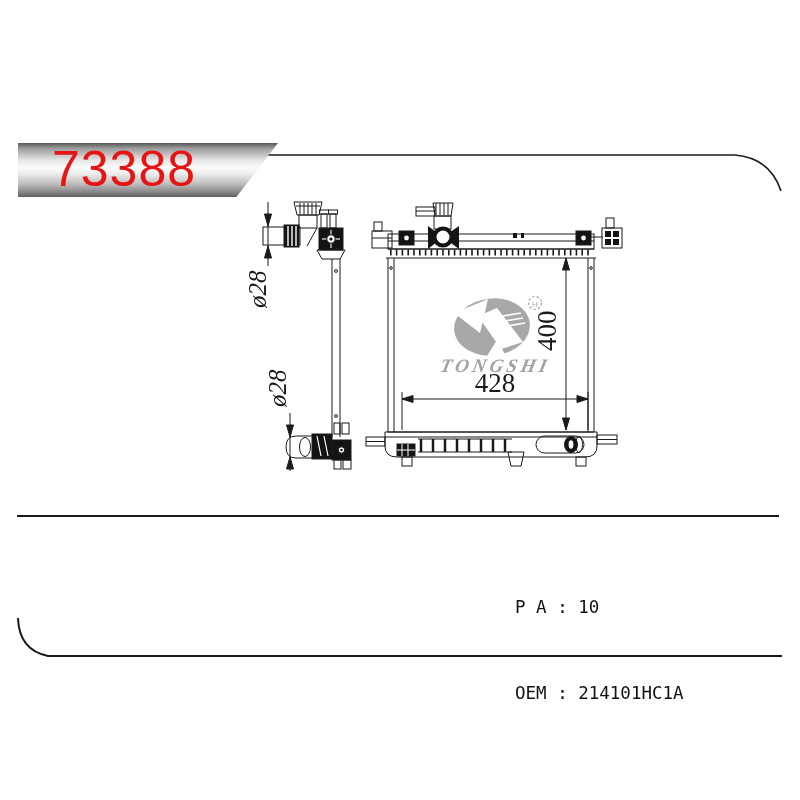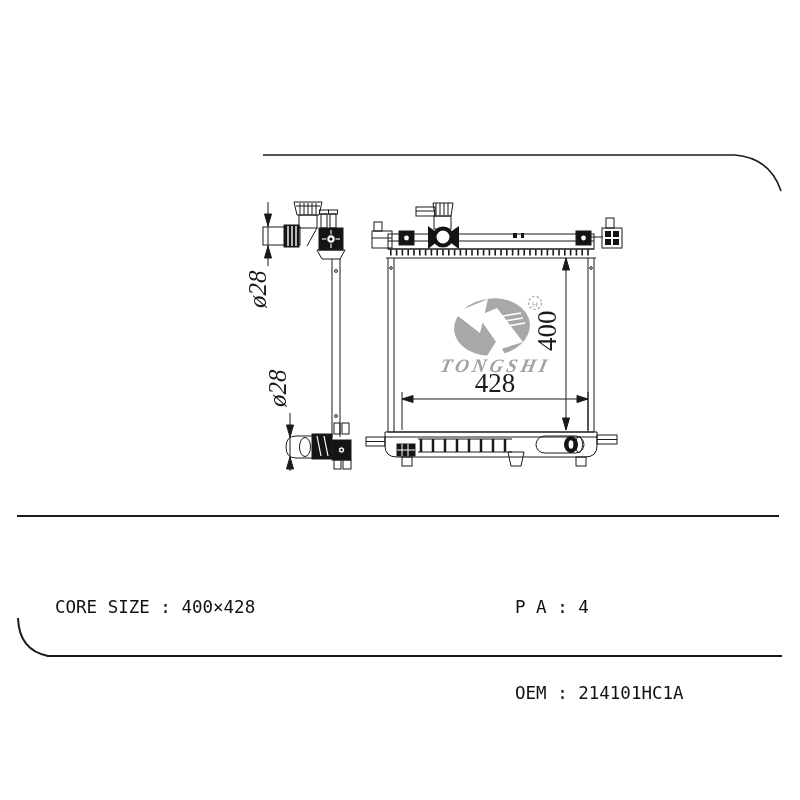--- a/index.html
+++ b/index.html
@@ -215,24 +215,26 @@
         <line x1="507" y1="326" x2="525" y2="323" stroke="#ffffff" stroke-width="1.6"></line>
 
         <circle cx="535" cy="303" r="6.5" fill="none" stroke="#a8a8a8" stroke-width="1.2" stroke-dasharray="2.5 2"></circle>
         <text x="535" y="306.5" text-anchor="middle" font-family="Liberation Sans, sans-serif" font-size="8" fill="#a8a8a8">H</text>
 
         <text transform="translate(494,372) skewX(-12)" text-anchor="middle" font-family="Liberation Serif, serif" font-weight="bold" font-style="italic" font-size="19" letter-spacing="3.5" fill="#a2a2a2">TONGSHI</text>
       </g>
     </g>
   </svg>
 
+  <div id="banner">
+    <span class="num" style="color:#e81414;">73388</span>
+  </div>
 
   <div class="specs" id="specs-left">
-    <div>CORE SIZE : 400×428</div>
     
   </div>
   <div class="specs" id="specs-right">
-    <div>P A : 4</div>
+    <div>P A : 10</div>
     <div>OEM : 214101HC1A</div>
     
   </div>
 
 </div>
 
 </body></html>

